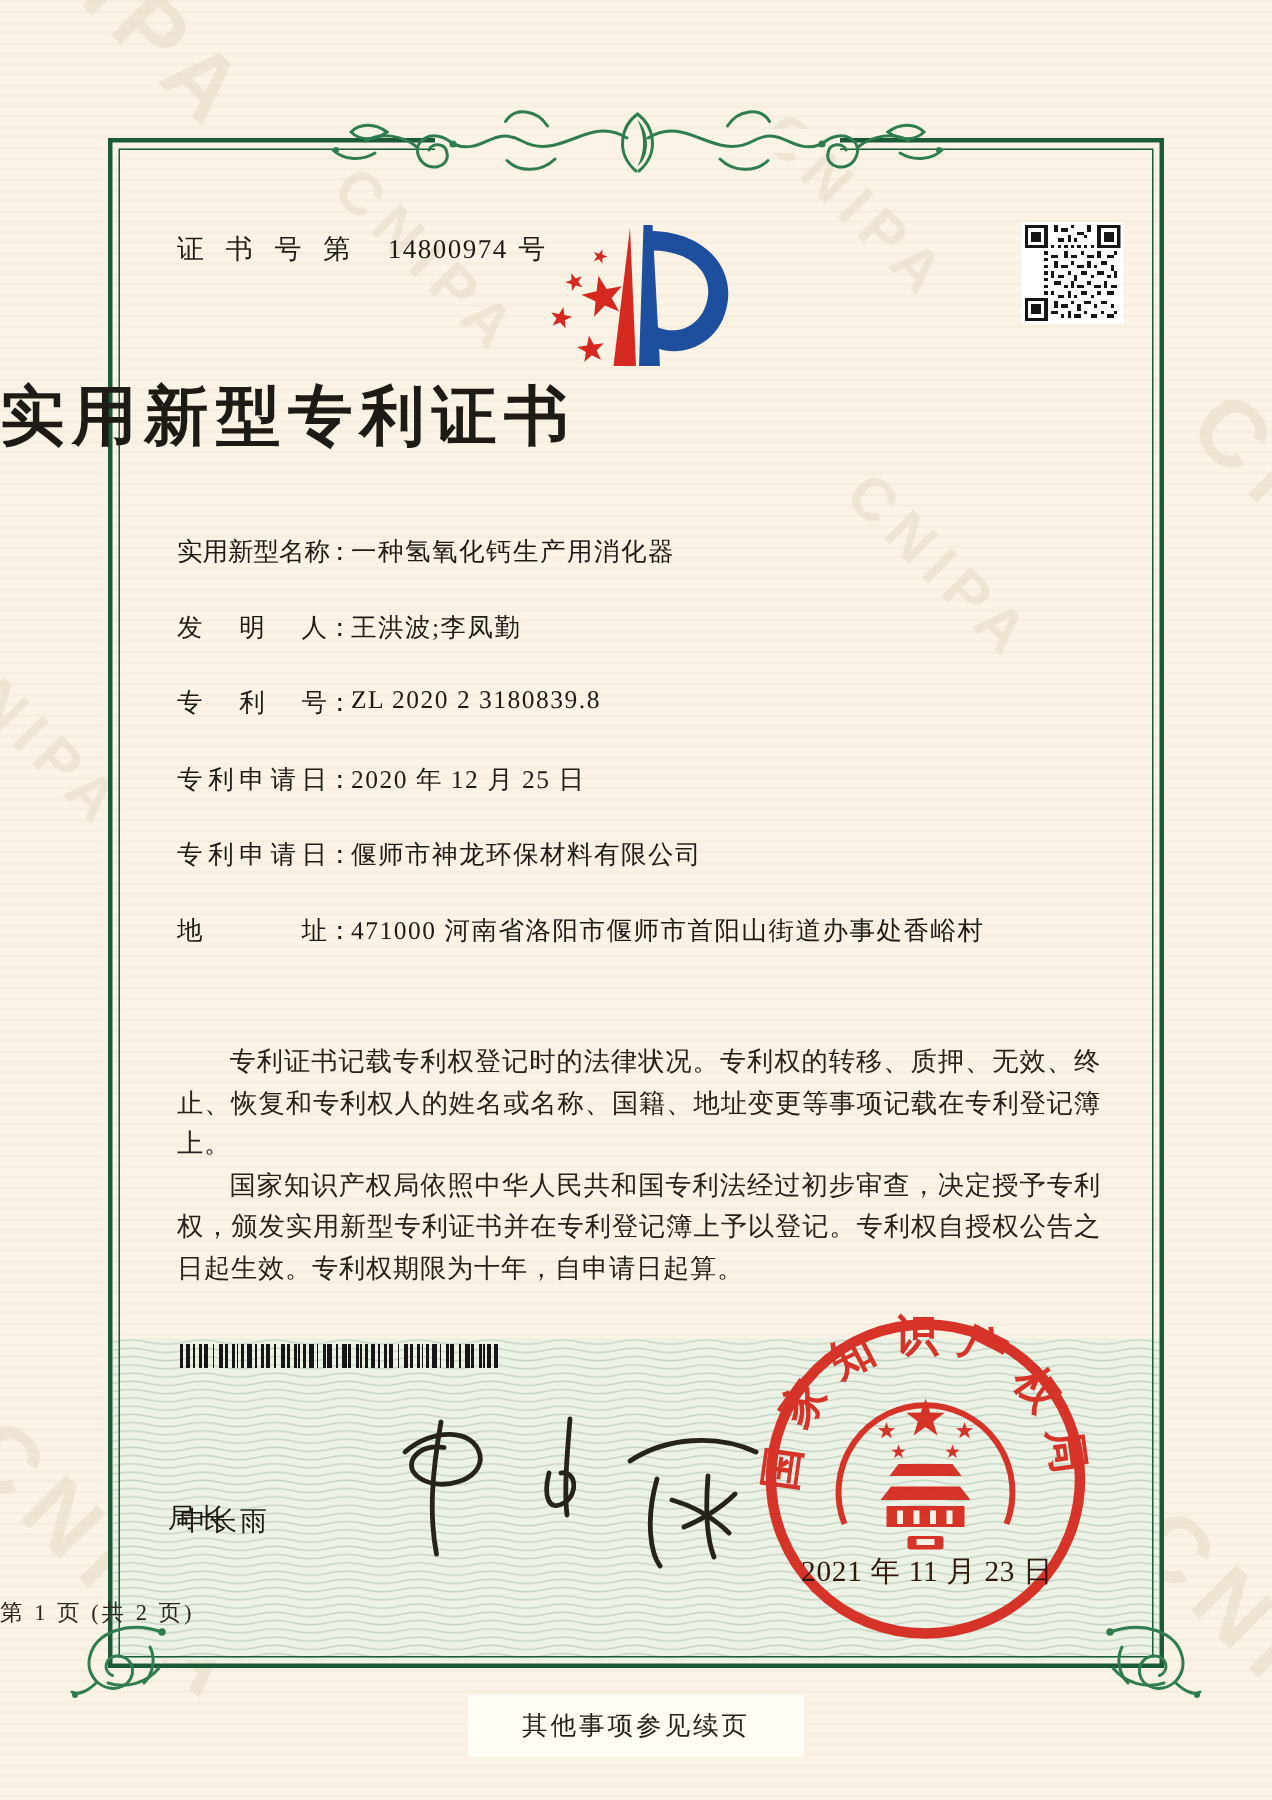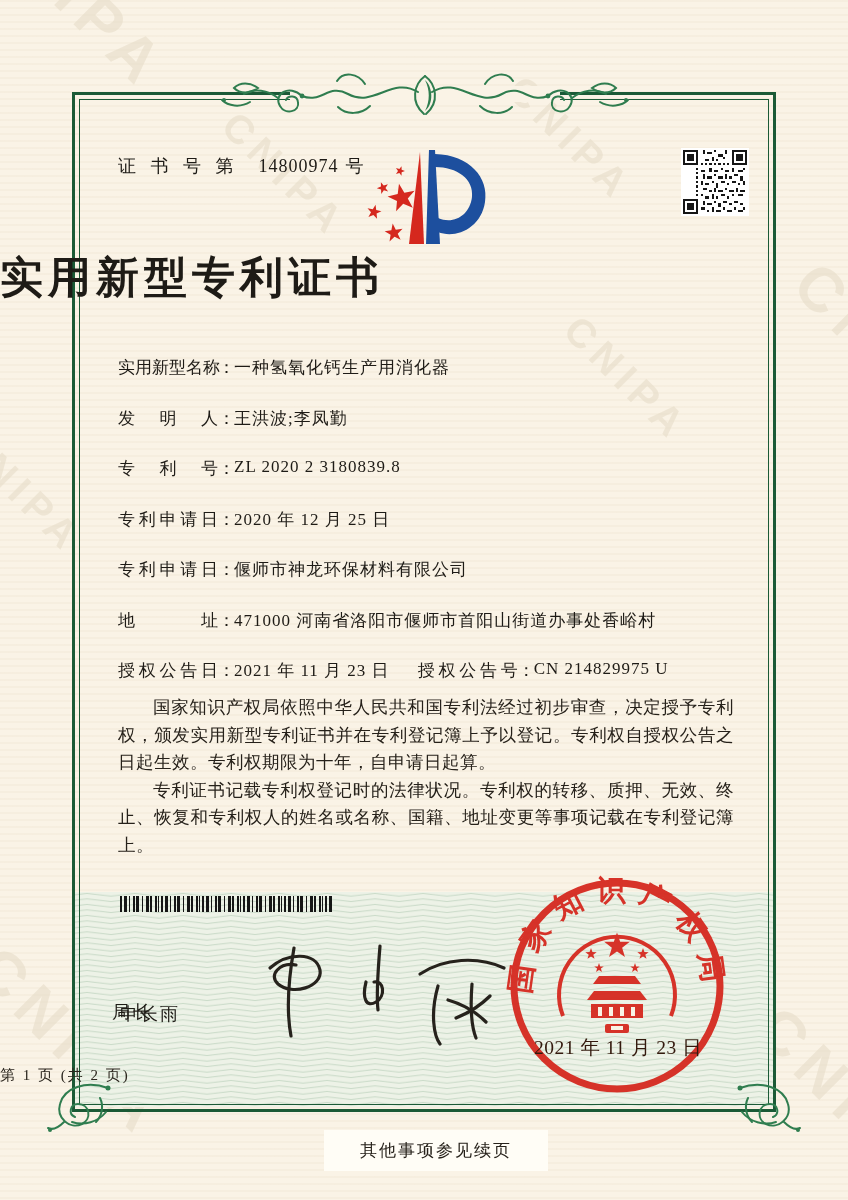--- a/index.html
+++ b/index.html
@@ -56,21 +56,21 @@
   .signer-title{position:absolute;left:112px;top:964px;font-size:18px;letter-spacing:3px;
                 font-family:"Liberation Sans","DejaVu Sans",sans-serif;margin-top:36px;}
   .signer-name{position:absolute;left:120px;top:1002px;font-size:18px;letter-spacing:2px;
                font-family:"Liberation Sans","DejaVu Sans",sans-serif;}
   .signature{position:absolute;left:248px;top:934px;}
   .seal{position:absolute;left:499px;top:866px;mix-blend-mode:multiply;opacity:.95;z-index:6;}
   .seal-date{position:absolute;left:534px;top:1034px;width:200px;font-size:19.5px;color:#33190d;
              letter-spacing:.5px;z-index:7;}
   .page-indicator{position:absolute;left:0;top:1066px;width:848px;font-size:15px;
                   letter-spacing:2px;color:#2a251d;}
-  .note{position:absolute;left:436px;top:1130px;transform:translateX(-50%);background:#fffdf6;
+  .note{position:absolute;left:424px;top:1130px;transform:translateX(-50%);background:#fffdf6;
         padding:9px 36px;font-size:17px;letter-spacing:2px;color:#26211a;z-index:6;white-space:nowrap;}
 </style>
 </head>
 <body>
 
 <div class="page">
 
   <div class="wm big wm-a">CNIPA</div>
   <div class="wm med wm-b">CNIPA</div>
   <div class="wm med wm-c">CNIPA</div>
@@ -281,28 +281,25 @@
       </div>
       <div class="frow">
         <span class="flabel">专利申请日</span><span class="fcolon">：</span><span class="fvalue">2020 年 12 月 25 日</span>
       </div>
       <div class="frow">
         <span class="flabel">专利申请日</span><span class="fcolon">：</span><span class="fvalue">偃师市神龙环保材料有限公司</span>
       </div>
       <div class="frow">
         <span class="flabel">地址</span><span class="fcolon">：</span><span class="fvalue">471000 河南省洛阳市偃师市首阳山街道办事处香峪村</span>
       </div>
-      <div class="frow">
-        <span class="flabel">授权公告日</span><span class="fcolon">：</span><span class="fvalue">2021 年 11 月 23 日</span><span class="grant-group"><span class="flabel">授权公告号</span><span class="fcolon">：</span><span class="fvalue">CN 214829975 U</span></span>
-      </div>
     </div>
 
     <div class="paragraphs">
+      <p>专利证书记载专利权登记时的法律状况。专利权的转移、质押、无效、终止、恢复和专利权人的姓名或名称、国籍、地址变更等事项记载在专利登记簿上。</p>
       <p>国家知识产权局依照中华人民共和国专利法经过初步审查，决定授予专利权，颁发实用新型专利证书并在专利登记簿上予以登记。专利权自授权公告之日起生效。专利权期限为十年，自申请日起算。</p>
-      <p>专利证书记载专利权登记时的法律状况。专利权的转移、质押、无效、终止、恢复和专利权人的姓名或名称、国籍、地址变更等事项记载在专利登记簿上。</p>
     </div>
 
     <div class="barcode"></div>
 
     <div class="signer-title">局长</div>
     <div class="signer-name">申长雨</div>
 
     <svg class="signature" width="290" height="115" viewBox="0 0 290 115">
       <g fill="none" stroke="#26221c" stroke-width="3.2" stroke-linecap="round" stroke-linejoin="round">
         <path d="M46,14 c-6,34 -8,62 -3,88"></path>

